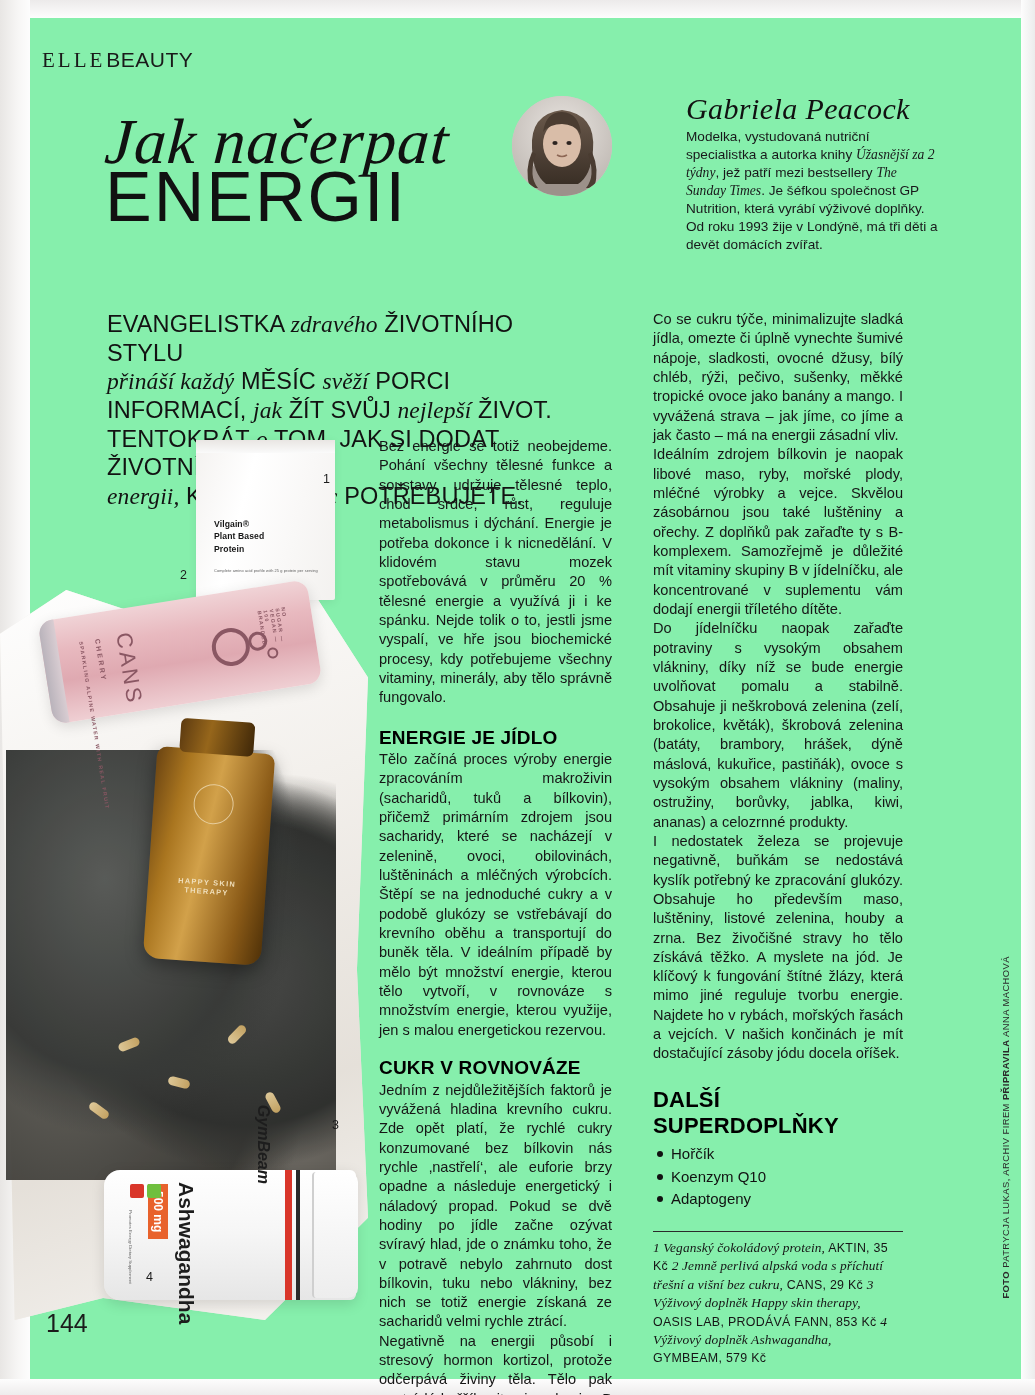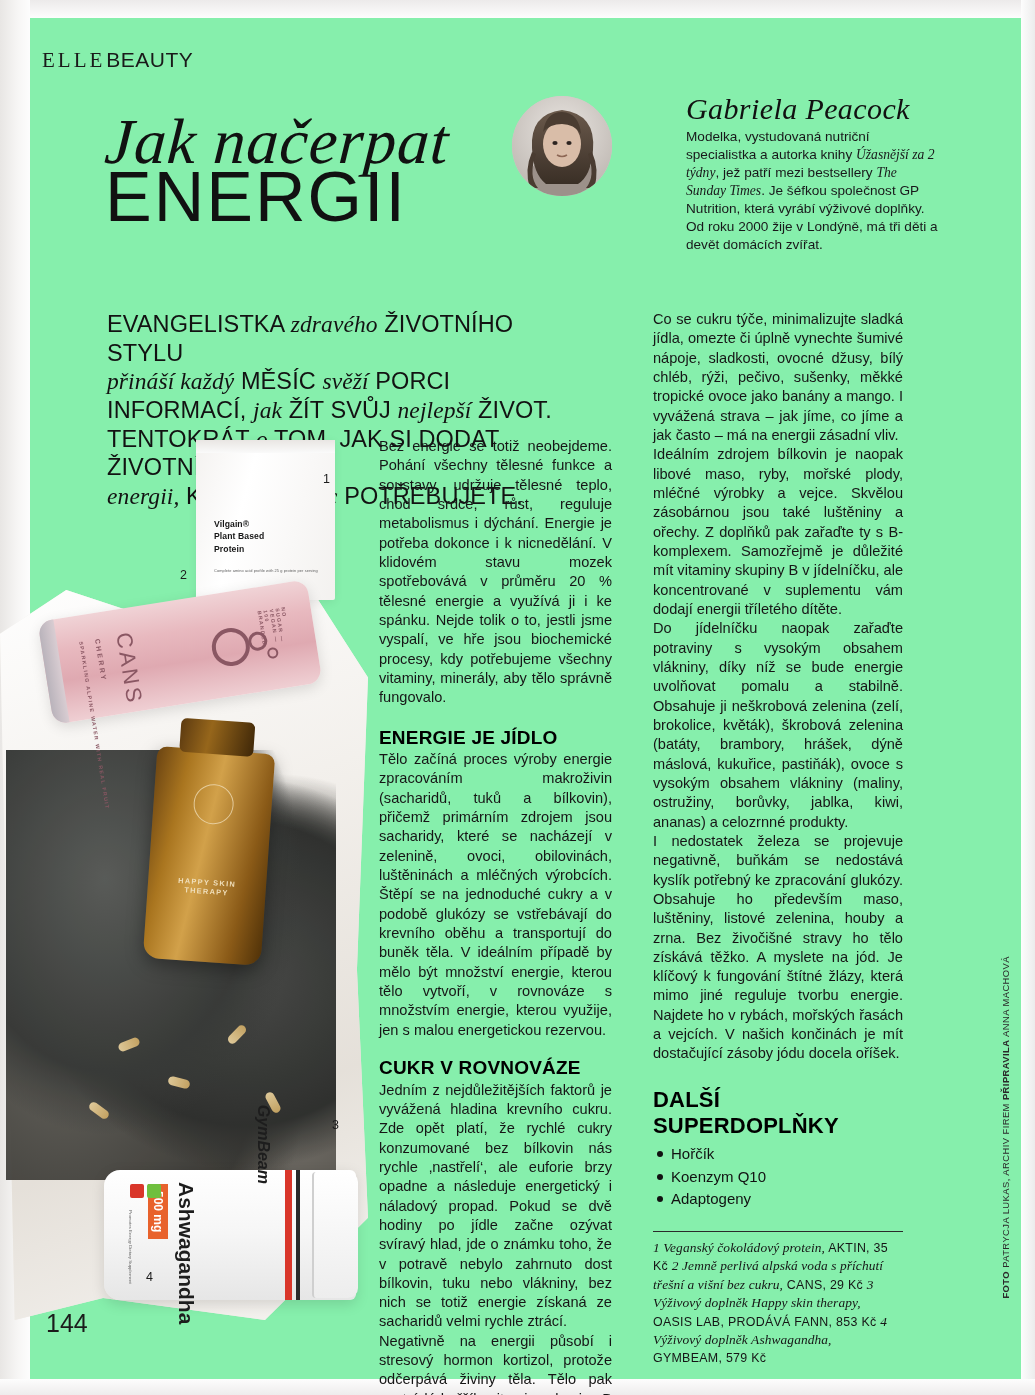--- a/index.html
+++ b/index.html
@@ -220,21 +220,21 @@
       <ellipse cx="43" cy="47" rx="2.6" ry="1.9" fill="#2c2420"></ellipse>
       <ellipse cx="57" cy="47" rx="2.6" ry="1.9" fill="#2c2420"></ellipse>
       <path d="M45 59 Q50 62 55 59" stroke="#8d6755" stroke-width="1.6" fill="none"></path>
       <path d="M24 58 Q16 80 26 92 L18 92 Q12 74 20 56Z" fill="#4a3c31"></path>
       <path d="M76 58 Q84 80 74 92 L82 92 Q88 74 80 56Z" fill="#4a3c31"></path>
     </svg>
   </div>
 
   <div class="author">
     <h2>Gabriela Peacock</h2>
-    <p><span>Modelka, vystudovaná nutriční specialistka a autorka knihy </span><i>Úžasnější za 2 týdny</i><span>, jež patří mezi bestsellery </span><i>The Sunday Times</i><span>. Je šéfkou společnost GP Nutrition, která vyrábí výživové doplňky. Od roku 2000 žije v Londýně, má tři děti a devět domácích zvířat.</span></p>
+    <p><span>Modelka, vystudovaná nutriční specialistka a autorka knihy </span><i>Úžasnější za 2 týdny</i><span>, jež patří mezi bestsellery </span><i>The Sunday Times</i><span>. Je šéfkou společnost GP Nutrition, která vyrábí výživové doplňky. Od roku 1993 žije v Londýně, má tři děti a devět domácích zvířat.</span></p>
   </div>
 
   <div class="photo-zone">
     <div class="paperbg"></div>
     <div class="rockpile"></div>
 
     <div class="capsule" style="left:118px;top:610px;transform:rotate(-22deg);"></div>
     <div class="capsule" style="left:168px;top:648px;transform:rotate(14deg);"></div>
     <div class="capsule" style="left:226px;top:600px;transform:rotate(-46deg);"></div>
     <div class="capsule" style="left:262px;top:668px;transform:rotate(62deg);"></div>

